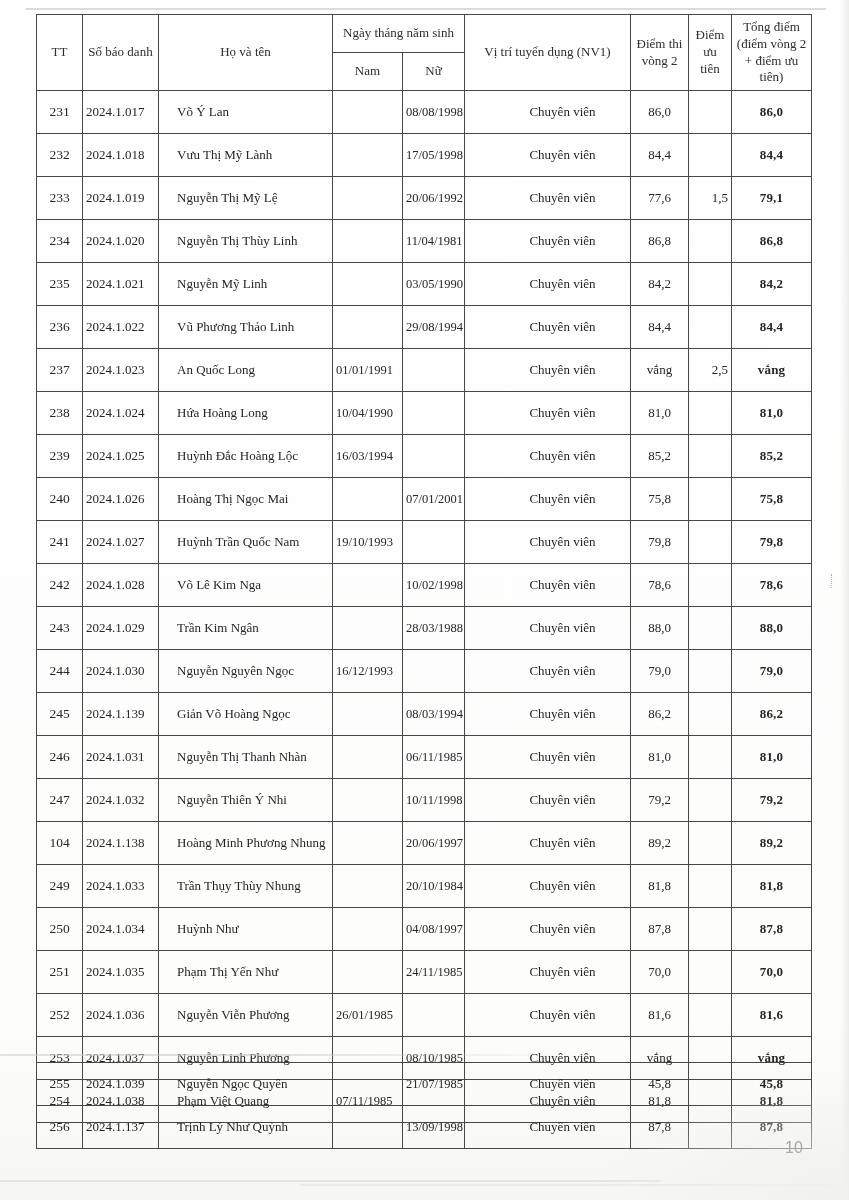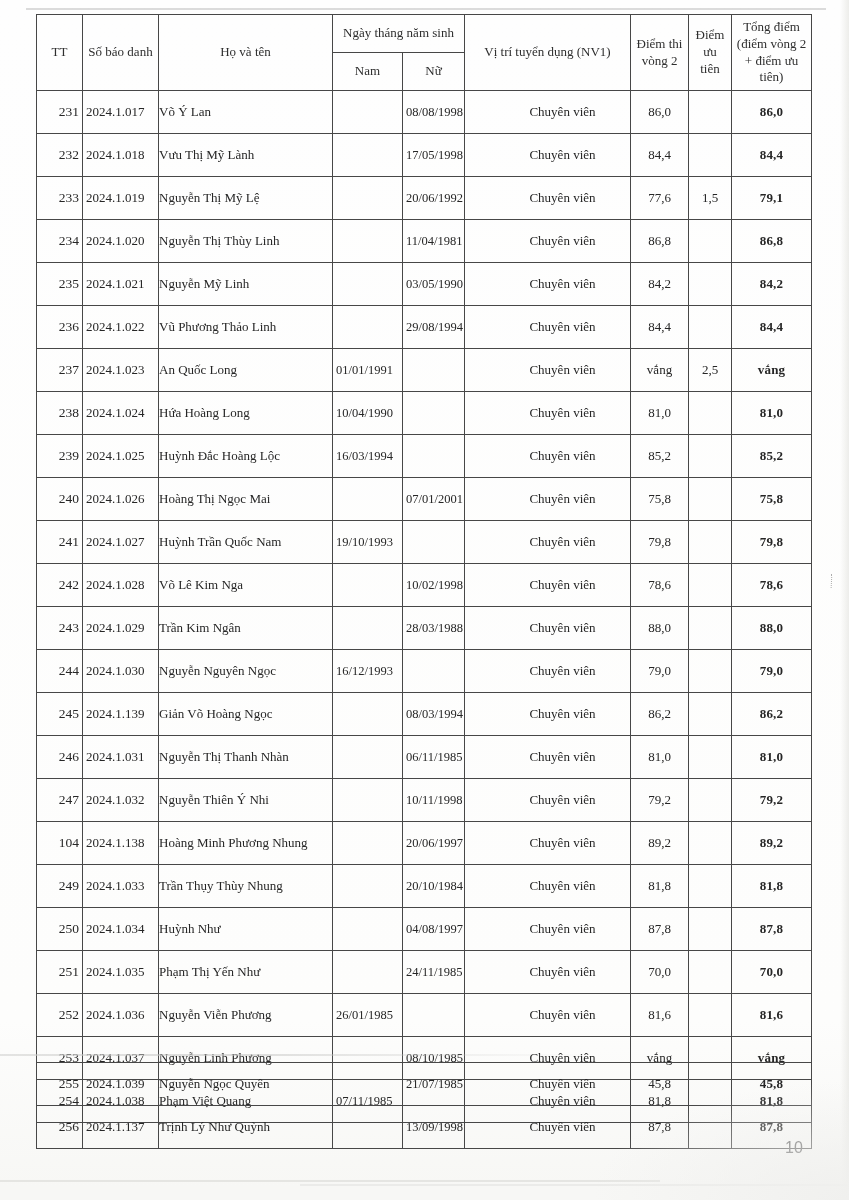--- a/index.html
+++ b/index.html
@@ -21,27 +21,27 @@
   th,td{
     border:1.6px solid #474747;
     vertical-align:middle;
     overflow:hidden;
   }
   th{
     font-weight:normal;font-size:13px;line-height:1.3;
     text-align:center;padding:2px 3px;color:#2e2e2e;
   }
   td{font-size:13px;height:40px;padding:1px 3px;}
-  .c-tt{text-align:right;font-size:13.5px;}
+  .c-tt{text-align:center;font-size:13.5px;}
   .c-sbd{font-size:13px;}
-  .c-name{text-align:left;padding-left:0;}
+  .c-name{text-align:left;padding-left:18px;}
   .c-date{text-align:left;font-size:12.5px;}
   .c-pos{text-align:center;padding-left:33px;}
   .c-score{text-align:center;}
-  .c-prio{text-align:center;}
+  .c-prio{text-align:right;}
   .c-total{text-align:center;font-weight:bold;letter-spacing:.2px;}
   
   .artifact{position:absolute;pointer-events:none;}
   .streak-top{top:8px;left:26px;width:800px;height:1.5px;background:#bdbdbd;opacity:.55;}
   .streak-seam{top:1054px;left:0;width:590px;height:2px;background:linear-gradient(90deg,#cfcfcd,#c3c3c1 40%,transparent);opacity:.55;}
   .streak-bottom{top:1180px;left:0;width:660px;height:2px;background:#d8d8d6;opacity:.6;}
   .streak-bottom2{top:1184px;left:300px;width:549px;height:1.5px;background:#e3e3e1;opacity:.6;}
   .edge-right{top:0;right:0;width:9px;height:100%;background:linear-gradient(90deg,transparent,#ebebe8);opacity:.9;}
   .speck{top:574px;left:831px;width:3px;height:14px;border-left:1.5px dotted #8a8a8a;opacity:.7;transform:rotate(3deg);}
   .corner-shade{bottom:0;right:0;width:260px;height:120px;background:radial-gradient(ellipse at bottom right,#f0f0ee,transparent 70%);}

